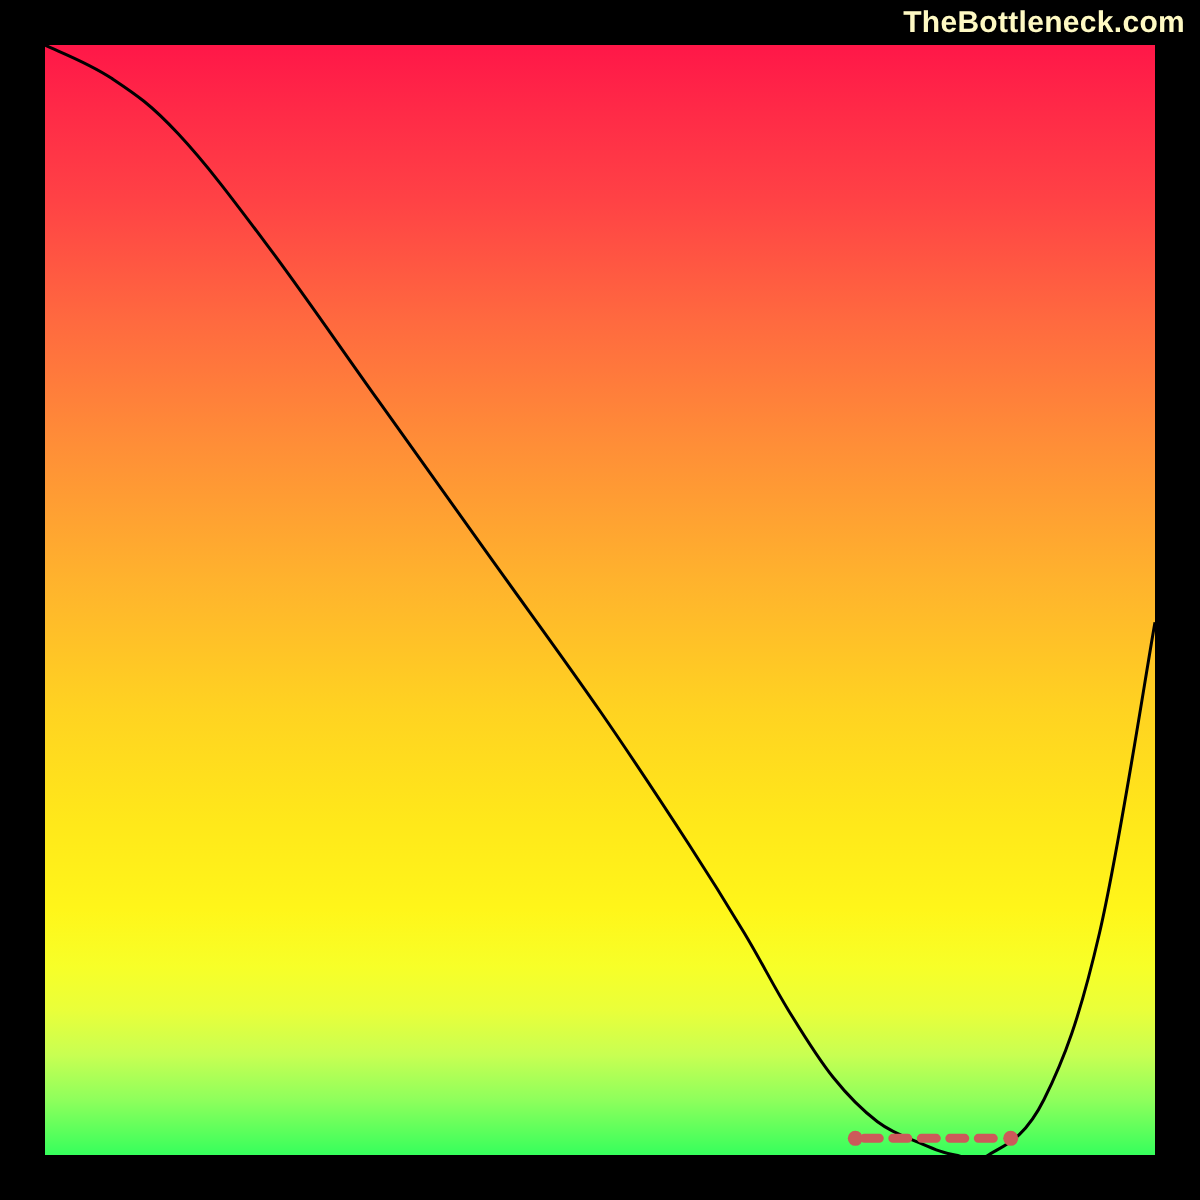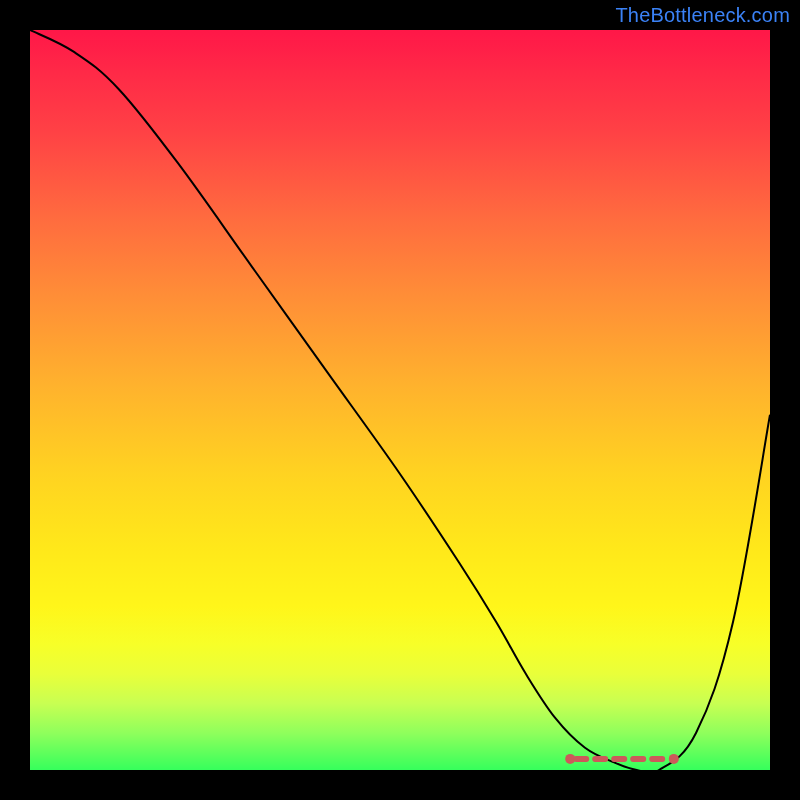--- a/index.html
+++ b/index.html
@@ -8,23 +8,23 @@
     height: 800px;
     background: #000;
     position: relative;
     font-family: Arial, sans-serif;
     overflow: hidden;
   }
   .watermark {
     position: absolute;
     top: 4px;
     right: 10px;
-    color: #3b82f6;
+    color: #fef9c3;
     font-size: 20px;
-    font-weight: 400;
+    font-weight: 700;
     z-index: 10;
     letter-spacing: 0.2px;
   }
   .plot-area {
     position: absolute;
     left: 30px;
     top: 30px;
     width: 740px;
     height: 740px;
     overflow: hidden;

